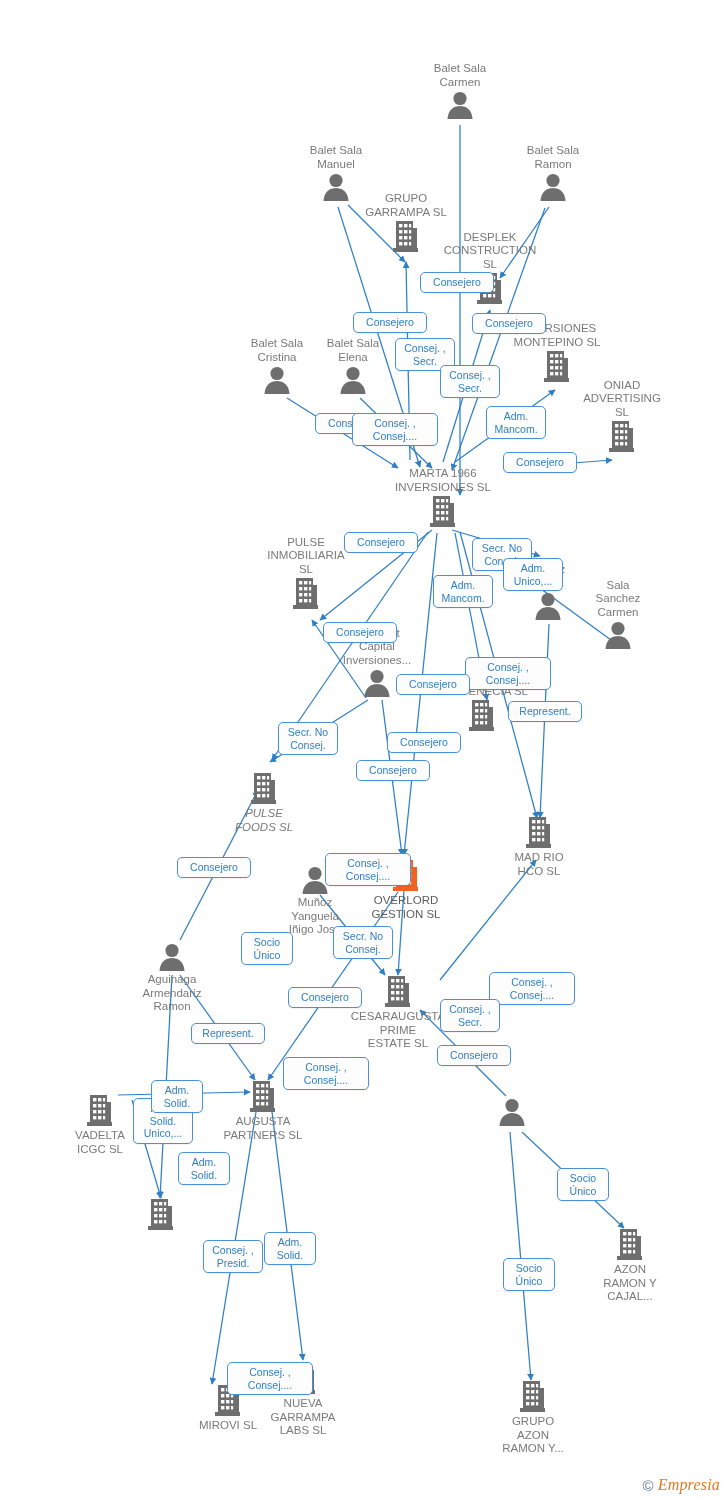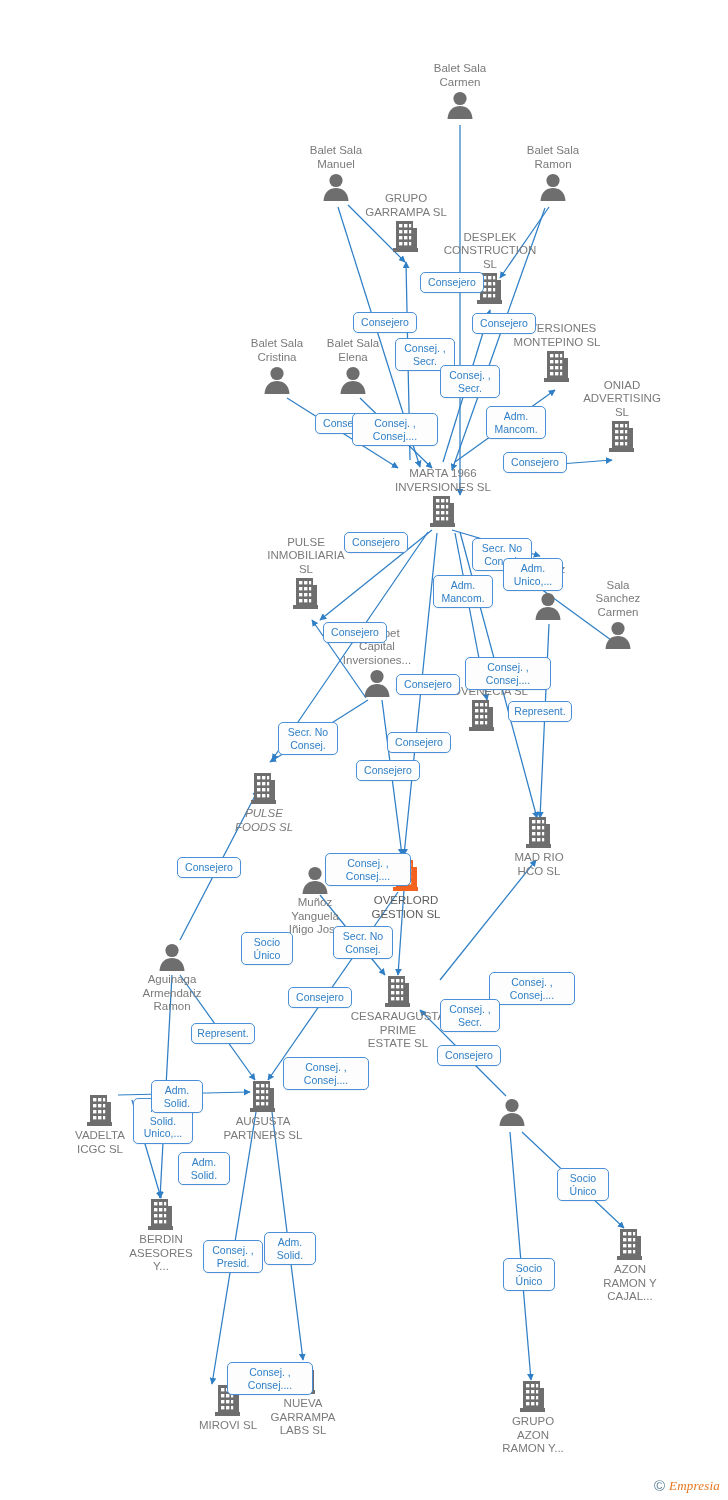--- a/index.html
+++ b/index.html
@@ -55,41 +55,41 @@
     border-radius:5px;
     color:#2f7fc6;
     font-size:10.5px;
     line-height:12.5px;
     text-align:center;
     padding:3px 5px;
     white-space:pre-line;
     z-index:6;
     box-shadow:0 1px 1px rgba(0,0,0,.05);
   }
-  .chip.w1{width:64px;}
+  .chip.w1{width:74px;}
   .chip.w2{width:60px;}
   .chip.w3{width:86px;}
   .chip.w4{width:52px;}
 
   
   #watermark{
     position:absolute;
     right:8px;
     bottom:6px;
     display:flex;
     align-items:center;
     gap:4px;
     z-index:9;
   }
   #watermark .cmark{color:#5a7f96;font-size:15px;}
   #watermark .brand{
     color:#e8771e;
     font-family:"Liberation Serif","DejaVu Serif",serif;
     font-style:italic;
-    font-size:13px;
+    font-size:16px;
     letter-spacing:.2px;
   }
 </style>
 </head>
 <body>
 
 <div id="stage">
 
   <svg id="edges" viewBox="0 0 728 1500" xmlns="http://www.w3.org/2000/svg">
     <defs>
@@ -544,23 +544,20 @@
               <rect x="13" y="10" width="3.4" height="3.4"></rect>
               <rect x="18" y="10" width="2.2" height="3.4"></rect>
               <rect x="8" y="16" width="3.4" height="3.4"></rect>
               <rect x="13" y="16" width="3.4" height="3.4"></rect>
               <rect x="18" y="16" width="2.2" height="3.4"></rect>
               <rect x="8" y="22" width="3.4" height="3.4"></rect>
               <rect x="13" y="22" width="3.4" height="3.4"></rect>
               <rect x="18" y="22" width="2.2" height="3.4"></rect>
             </g>
           </svg></span>
-        <span class="cap">BERDIN
-ASESORES
-Y...</span>
       </div>
       <div class="node" style="left: 630px; top: 1228px;">
         <span class="glyph"><svg width="30" height="34" viewBox="0 0 30 34" xmlns="http://www.w3.org/2000/svg">
             <rect x="5" y="1" width="17" height="27" fill="#6e6e6e"></rect>
             <rect x="22" y="8" width="4" height="20" fill="#6e6e6e"></rect>
             <rect x="2" y="28" width="25" height="4" fill="#6e6e6e"></rect>
             <g fill="#ffffff">
               <rect x="8" y="4" width="3.4" height="3.4"></rect>
               <rect x="13" y="4" width="3.4" height="3.4"></rect>
               <rect x="18" y="4" width="2.2" height="3.4"></rect>

